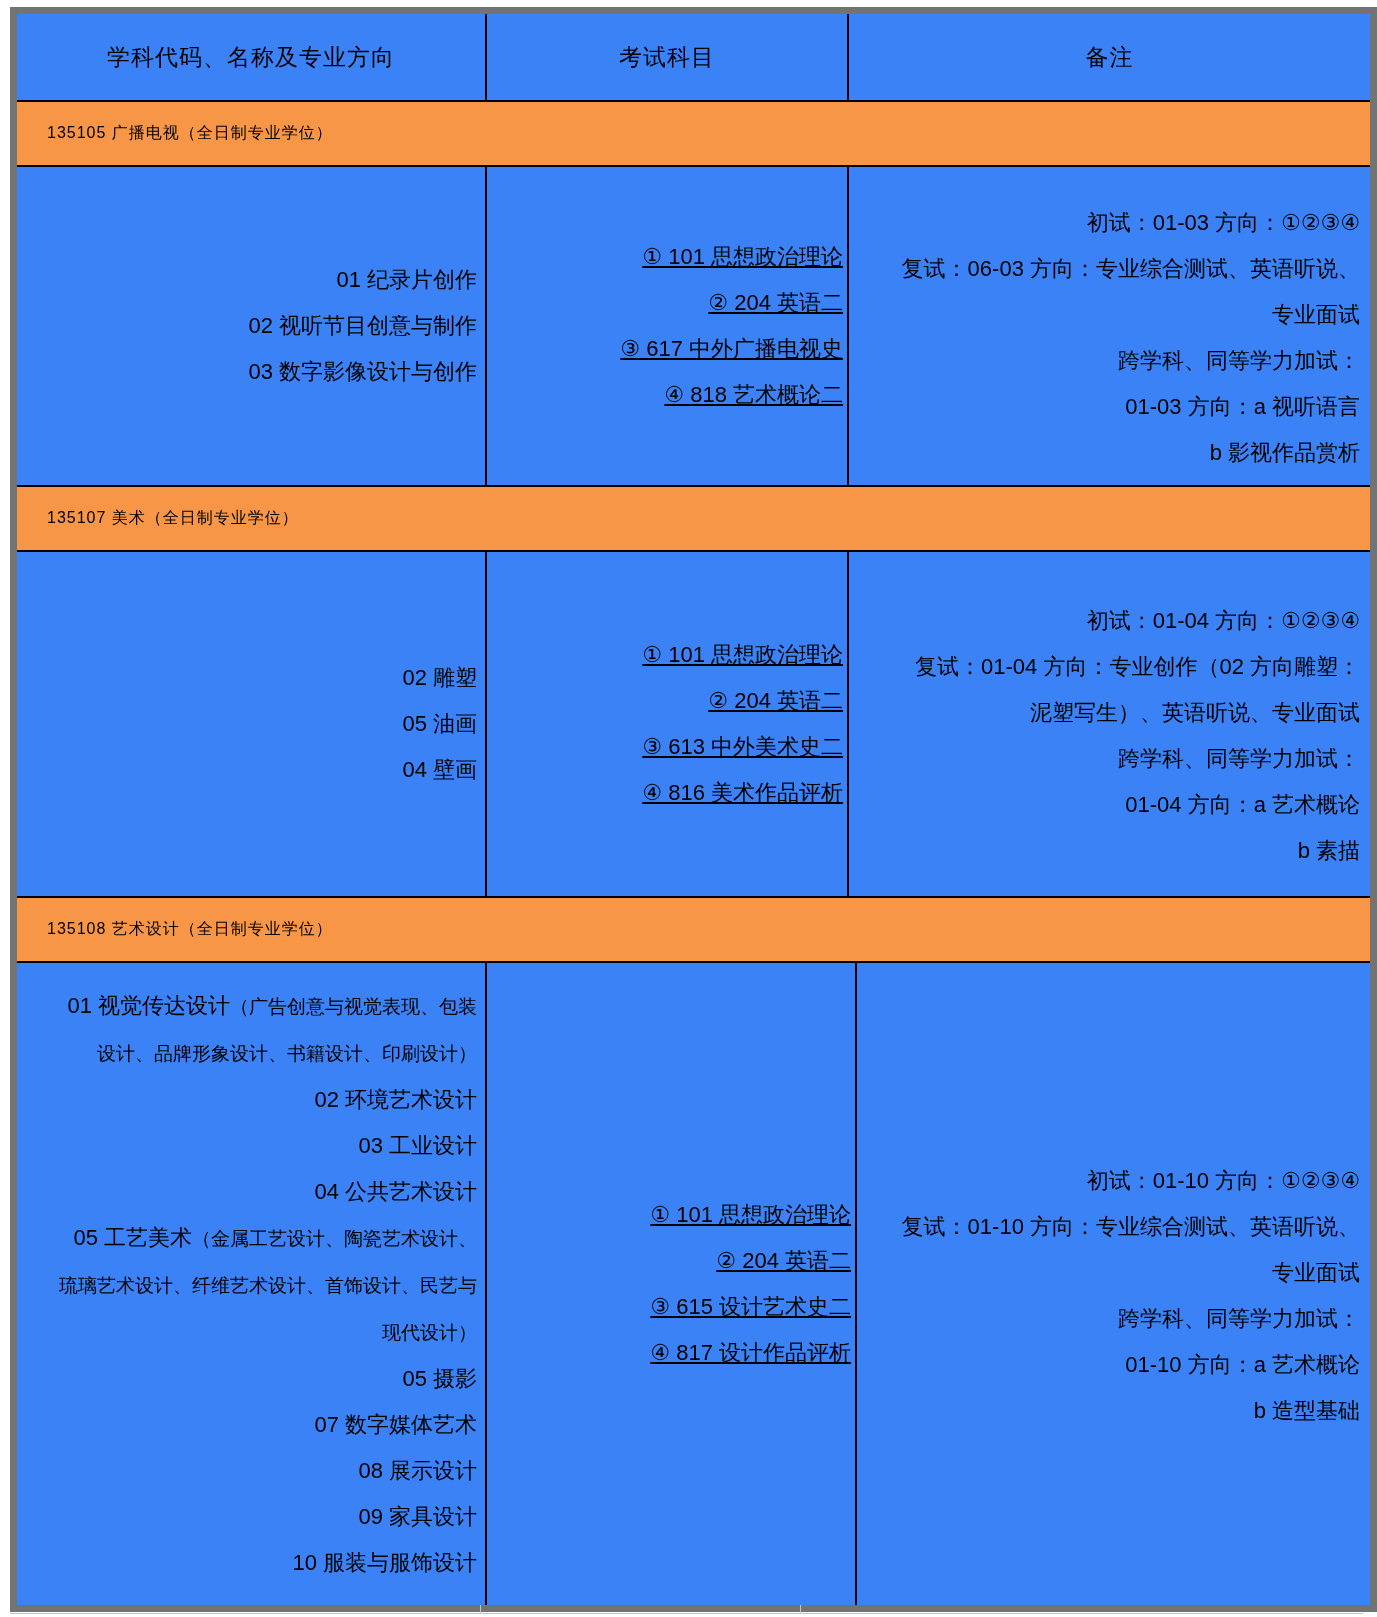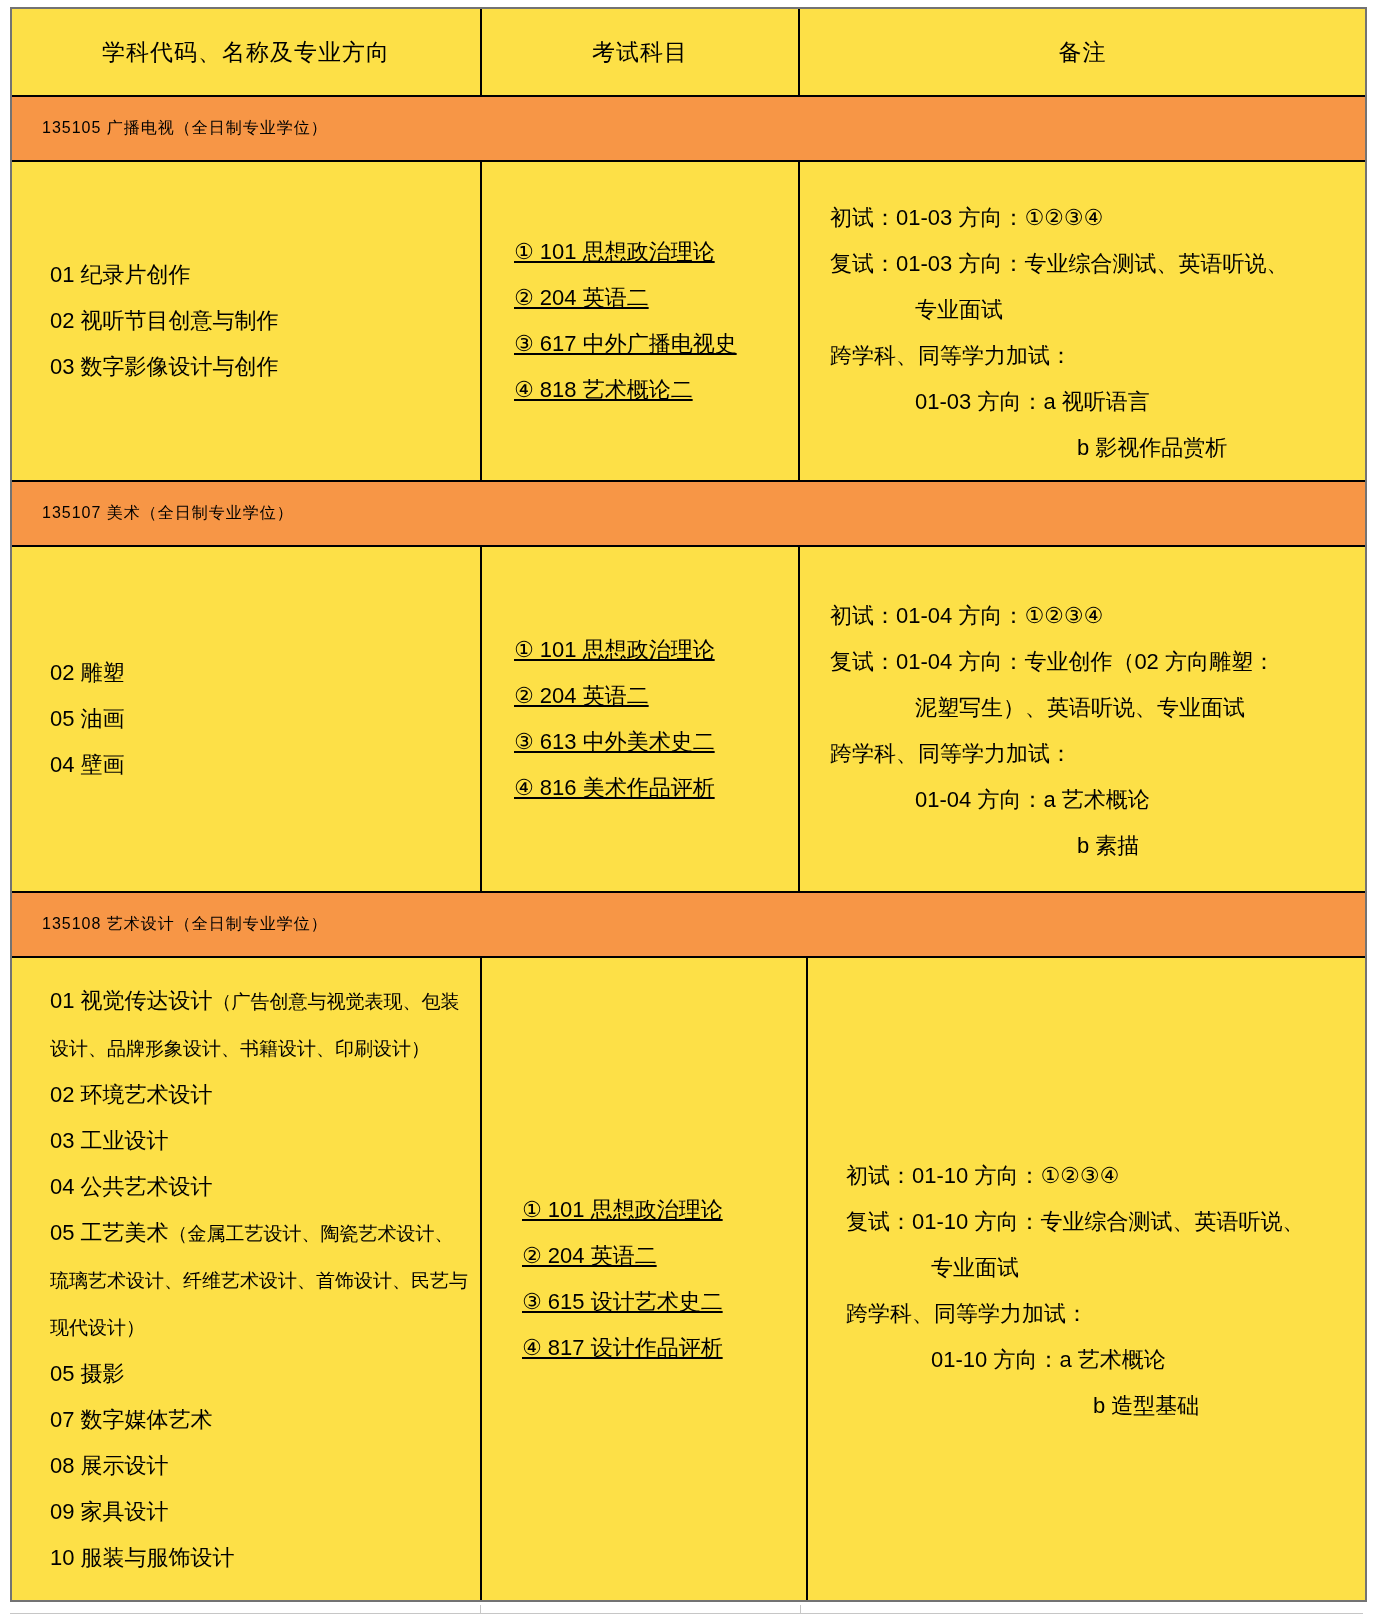--- a/index.html
+++ b/index.html
@@ -1,22 +1,22 @@
 <!DOCTYPE html>
 <html><head>
 <meta charset="utf-8">
 <style>
   html,body{margin:0;padding:0;background:#ffffff;}
   body{width:1377px;height:1617px;position:relative;overflow:hidden;
        font-family:"Liberation Sans","DejaVu Sans",sans-serif;color:#000;}
-  .tbl{position:absolute;left:10px;top:7px;width:1353px;border:2px solid #737373;background:#fde047;}
+  .tbl{position:absolute;left:10px;top:7px;width:1353px;border:7px solid #737373;background:#3b82f6;text-align:right;}
   .hrow{display:flex;height:86px;border-bottom:2px solid #000;}
   .hcell{display:flex;align-items:center;justify-content:center;font-size:23px;letter-spacing:1px;}
   .c1{width:470px;border-right:2px solid #000;box-sizing:border-box;}
-  .c2{width:318px;border-right:2px solid #000;box-sizing:border-box;}
+  .c2{width:362px;border-right:2px solid #000;box-sizing:border-box;}
   .c3{flex:1;}
   .band{height:63px;border-bottom:2px solid #000;background:#F79646;display:flex;align-items:center;
         padding-left:30px;font-size:16px;letter-spacing:1px;}
   .rrow{display:flex;border-bottom:2px solid #000;}
   .rrow.last{border-bottom:none;}
   .r1{height:318px;}
   .r2{height:344px;}
   .r3{height:642px;gap:8px;}
   .cell{display:flex;flex-direction:column;justify-content:center;font-size:22px;line-height:46px;
         box-sizing:border-box;}
@@ -52,21 +52,21 @@
       <div class="major"><span>03 数字影像设计与创作</span></div>
     </div>
     <div class="cell c2">
       <div class="subject">① 101 思想政治理论</div>
       <div class="subject">② 204 英语二</div>
       <div class="subject">③ 617 中外广播电视史</div>
       <div class="subject">④ 818 艺术概论二</div>
     </div>
     <div class="cell c3">
       <div class="remark">初试：01-03 方向：①②③④</div>
-      <div class="remark">复试：01-03 方向：专业综合测试、英语听说、</div>
+      <div class="remark">复试：06-03 方向：专业综合测试、英语听说、</div>
       <div class="remark ind1">专业面试</div>
       <div class="remark">跨学科、同等学力加试：</div>
       <div class="remark ind1">01-03 方向：a 视听语言</div>
       <div class="remark ind2">b 影视作品赏析</div>
     </div>
   </div>
 
   <div class="band" style="background: rgb(247, 150, 70);">135107 美术（全日制专业学位）</div>
   <div class="rrow r2">
     <div class="cell c1">

